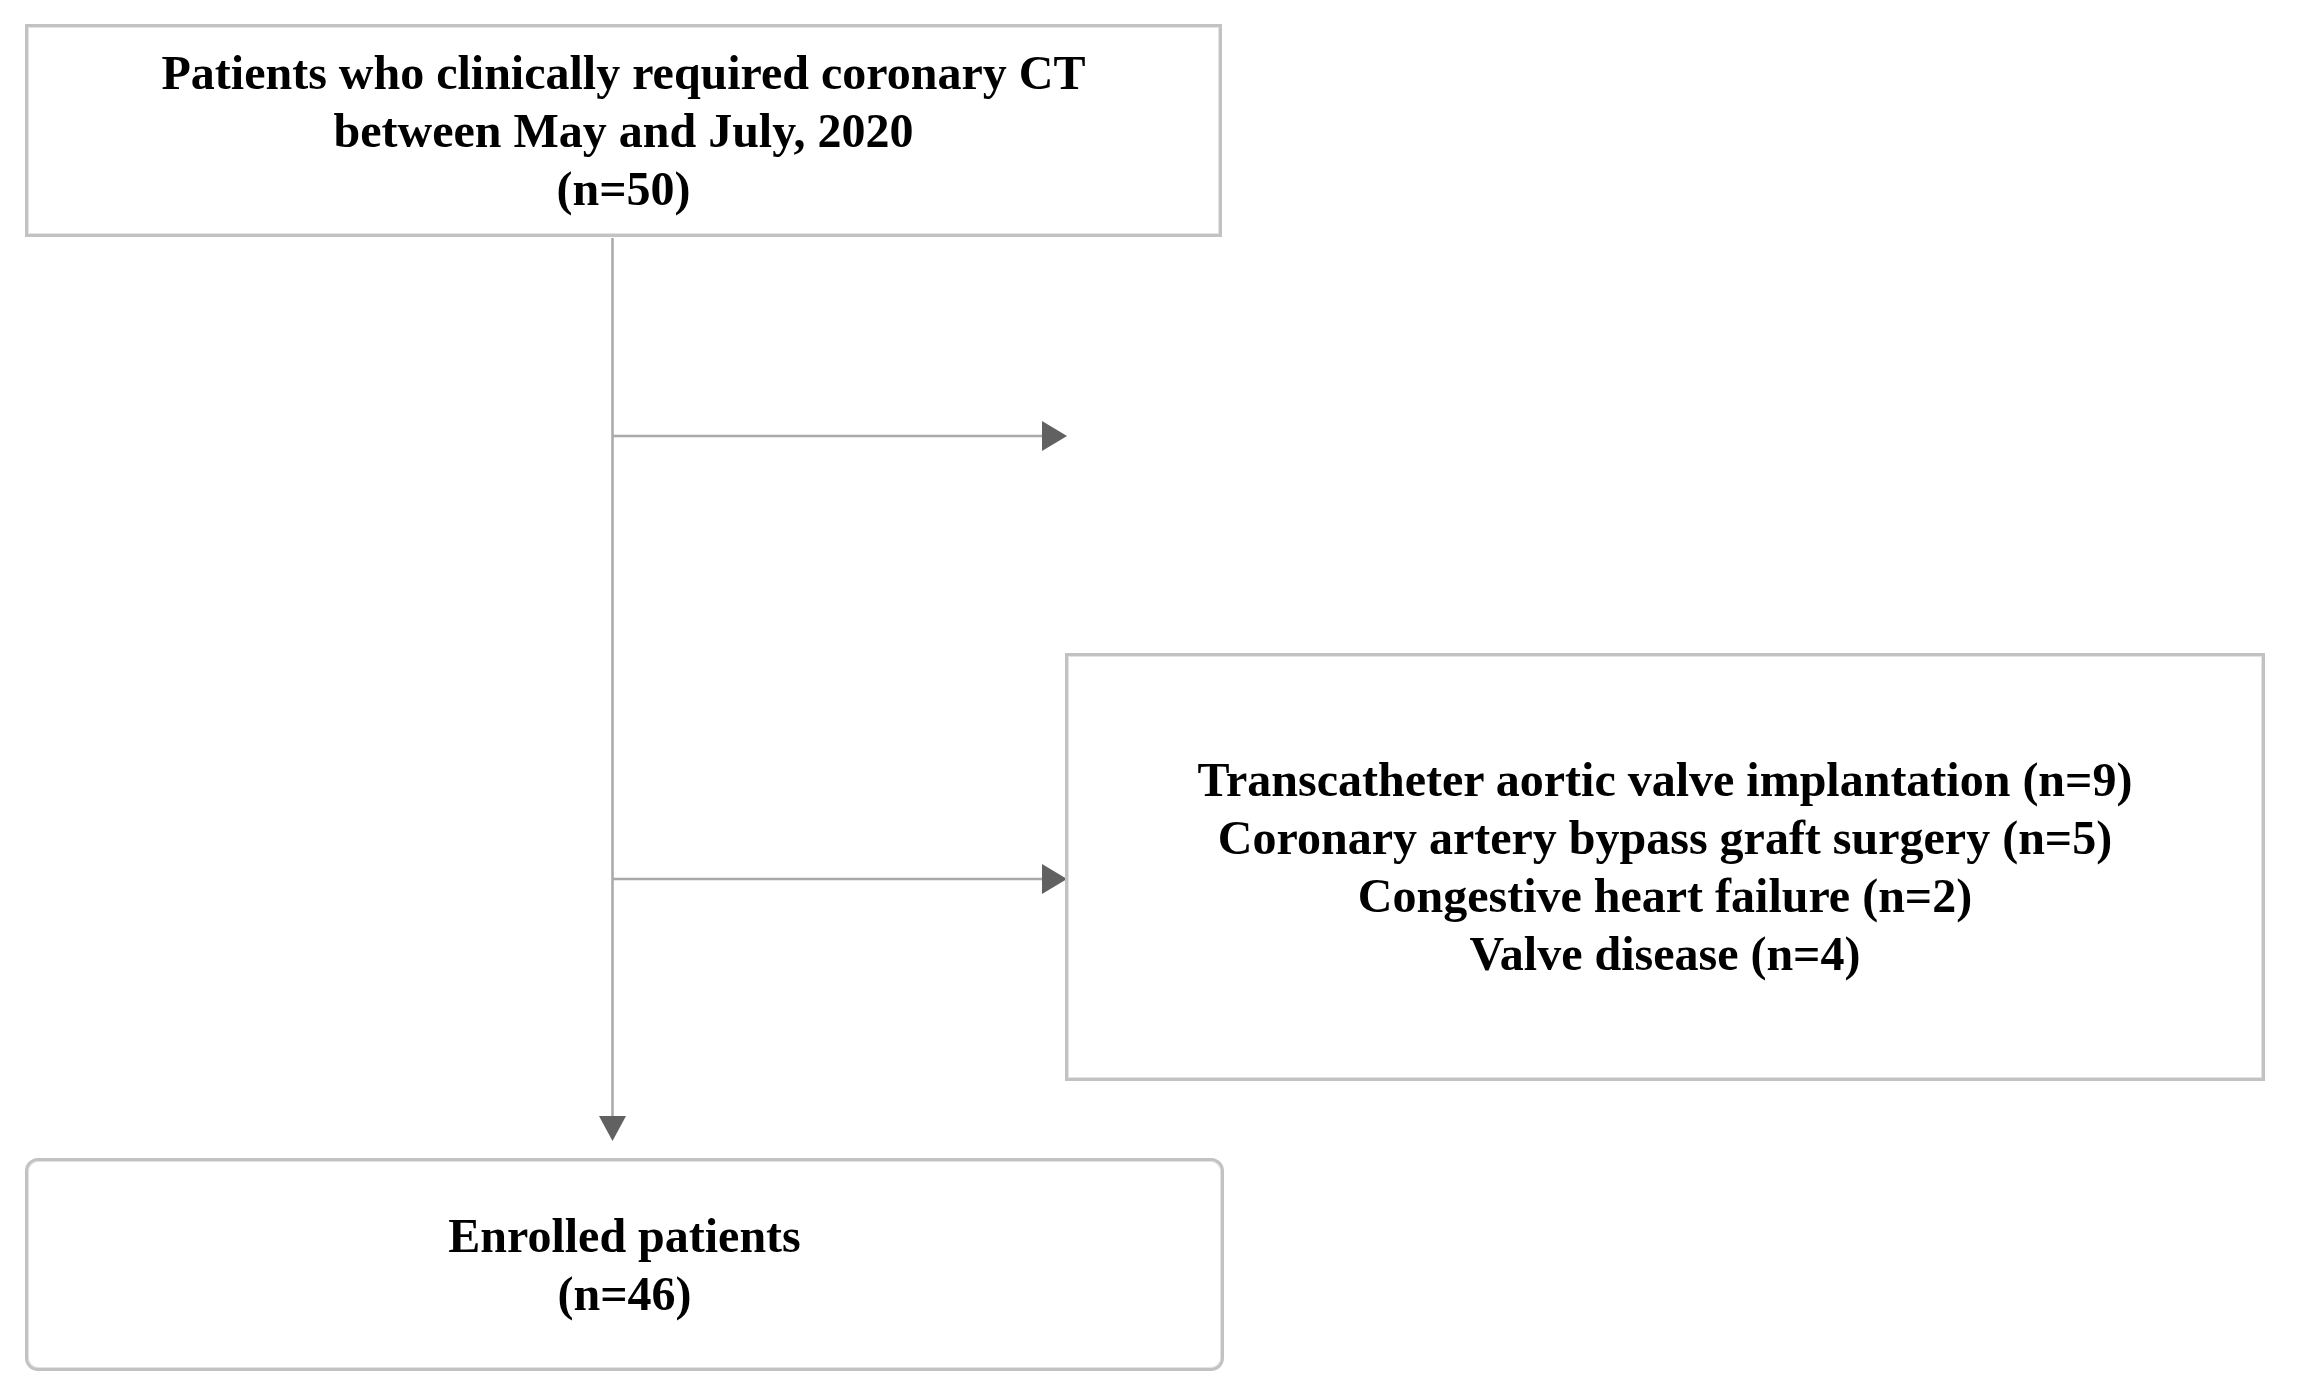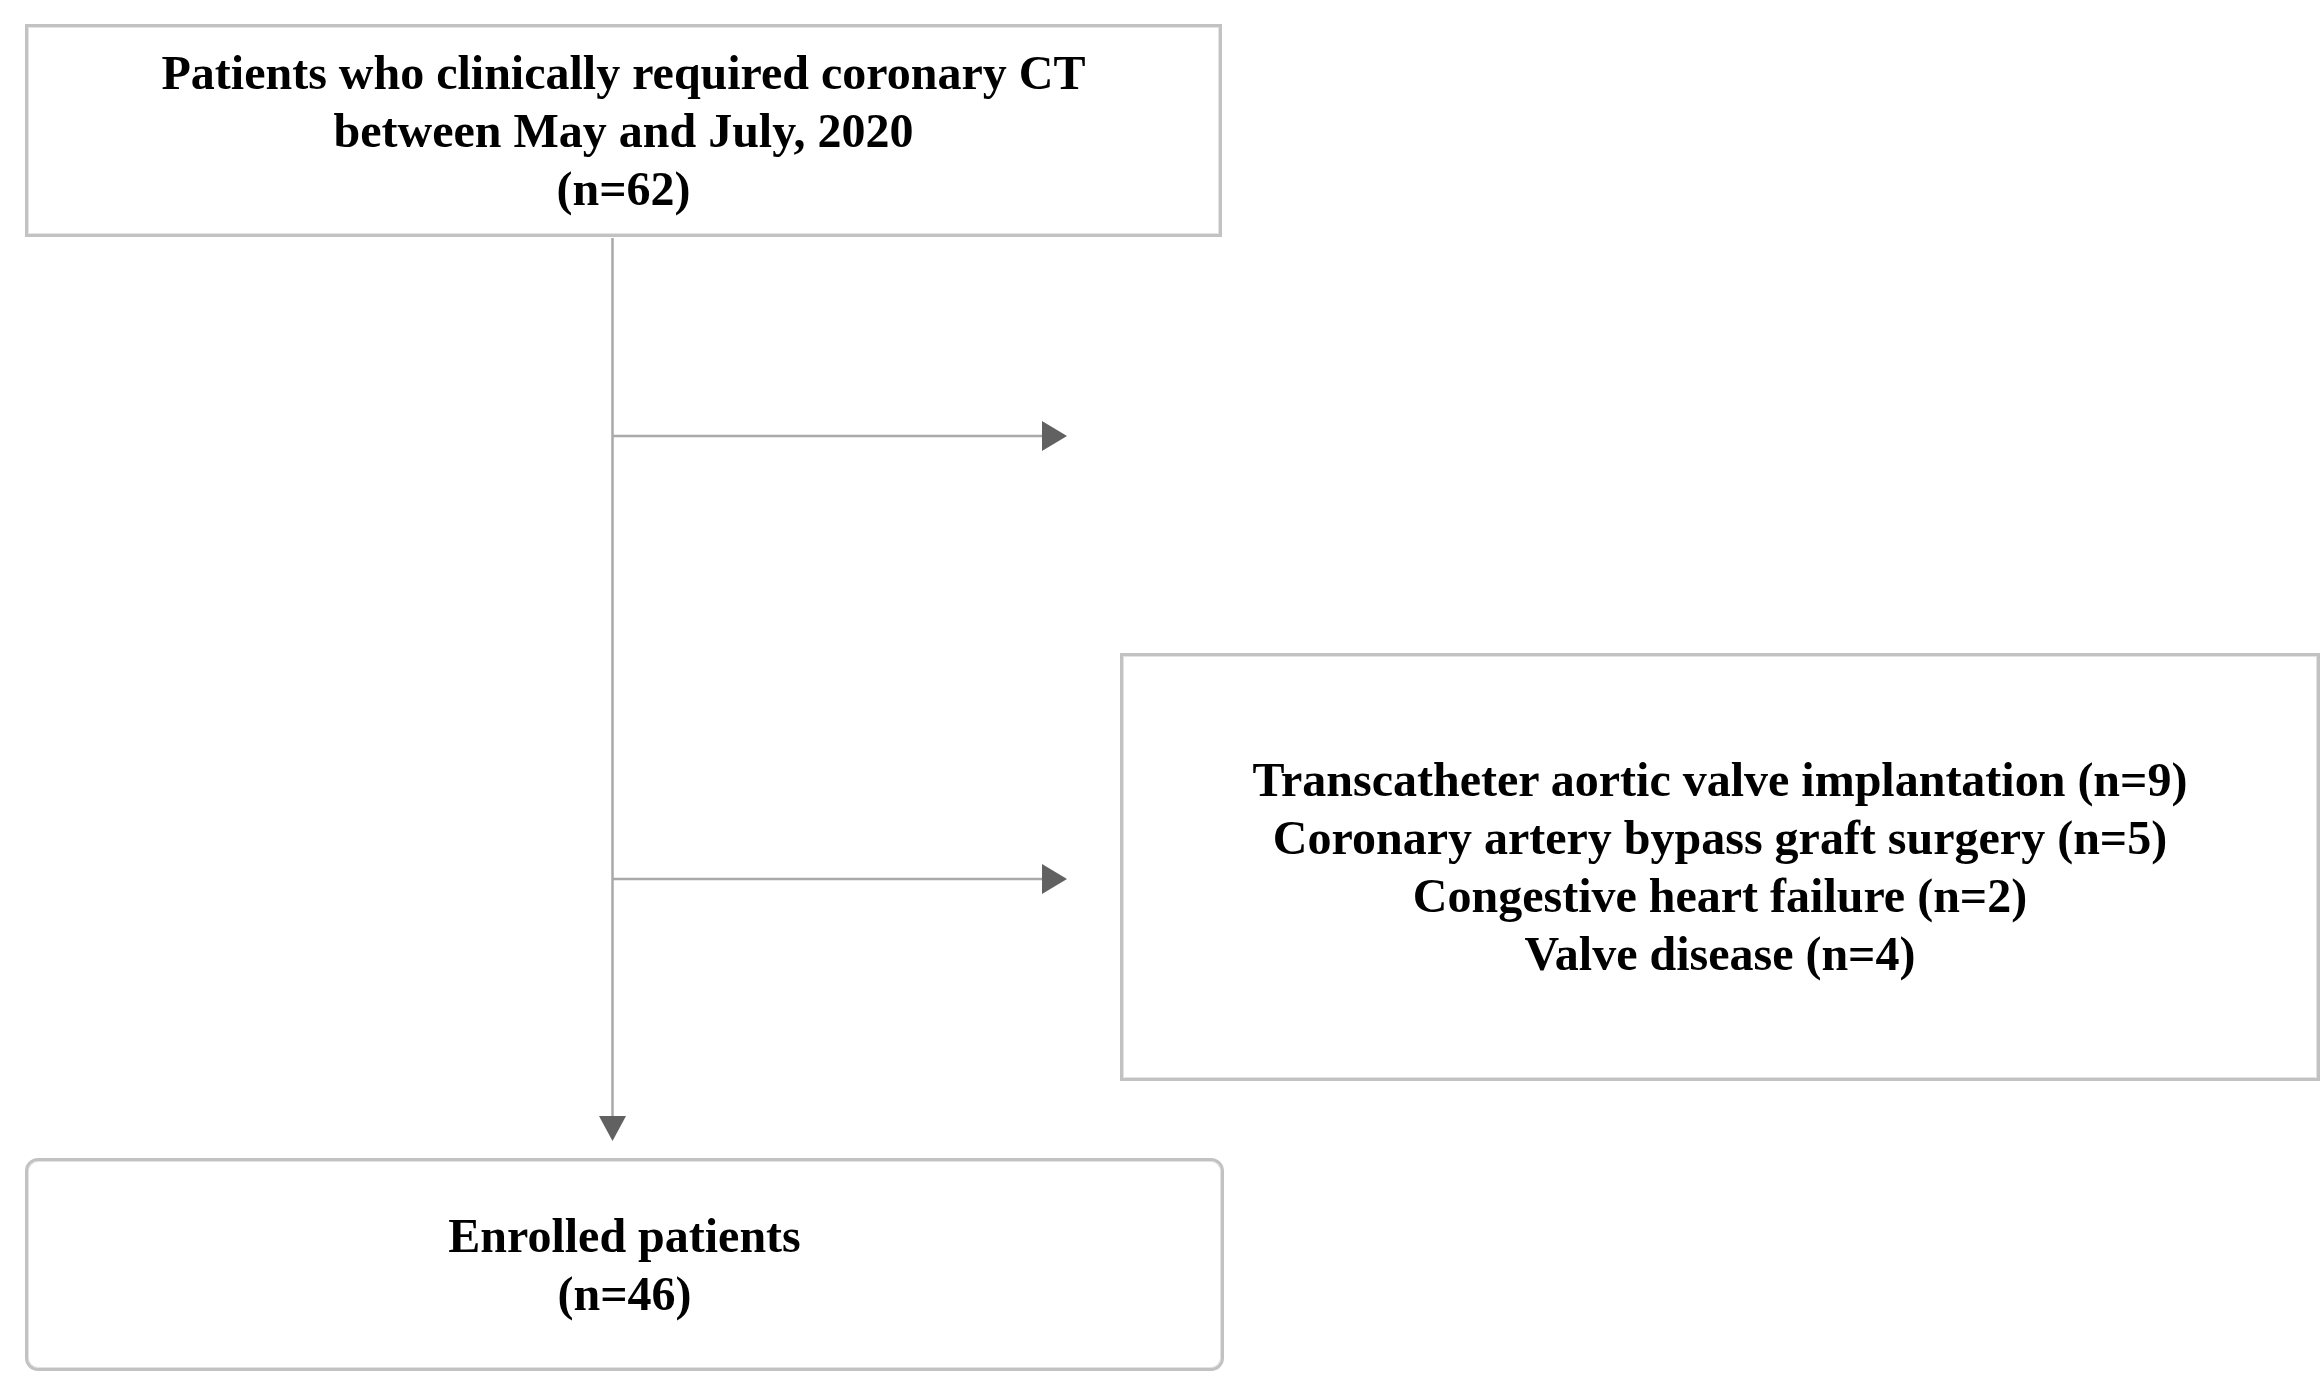--- a/index.html
+++ b/index.html
@@ -30,21 +30,21 @@
     font-weight: 700;
     font-size: 48px;
     line-height: 58px;
   }
   .box .bline {
     width: 100%;
     white-space: nowrap;
   }
   .box-source   { left: 25px;   top: 24px;   width: 1197px; height: 213px; }
   .box-excl-1   { left: 1087px; top: 322px;  width: 1200px; height: 215px; }
-  .box-excl-2   { left: 1120px; top: 653px;  width: 1200px; height: 428px; }
+  .box-excl-2   { left: 1065px; top: 653px;  width: 1200px; height: 428px; }
   .box-enrolled { left: 25px;   top: 1158px; width: 1199px; height: 213px; border-radius: 13px; }
   .connectors {
     position: absolute;
     left: 0;
     top: 0;
     width: 2320px;
     height: 1391px;
     pointer-events: none;
   }
 </style>
@@ -60,21 +60,21 @@
     <line x1="613" y1="436" x2="1043" y2="436" stroke="#a9a9a9" stroke-width="2.5"></line>
     <polygon points="1042,421 1042,451 1067,436" fill="#616161"></polygon>
 
     <line x1="613" y1="879" x2="1043" y2="879" stroke="#a9a9a9" stroke-width="2.5"></line>
     <polygon points="1042,864 1042,894 1067,879" fill="#616161"></polygon>
   </svg>
 
   <div class="box box-source">
     <div class="bline">Patients who clinically required coronary CT</div>
     <div class="bline">between May and July, 2020</div>
-    <div class="bline">(n=62)</div>
+    <div class="bline">(n=50)</div>
   </div>
 
 
   <div class="box box-excl-2">
     <div class="bline">Transcatheter aortic valve implantation (n=9)</div>
     <div class="bline">Coronary artery bypass graft surgery (n=5)</div>
     <div class="bline">Congestive heart failure (n=2)</div>
     <div class="bline">Valve disease (n=4)</div>
   </div>
 

